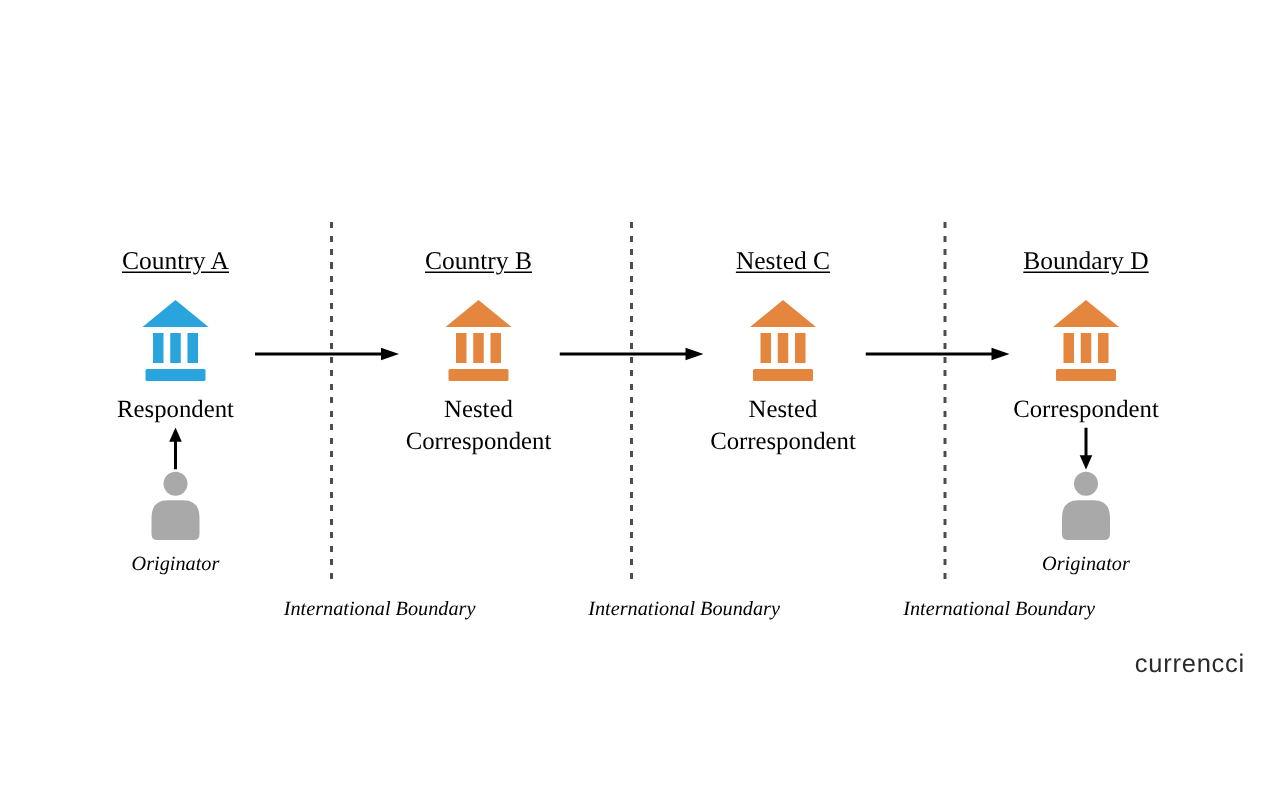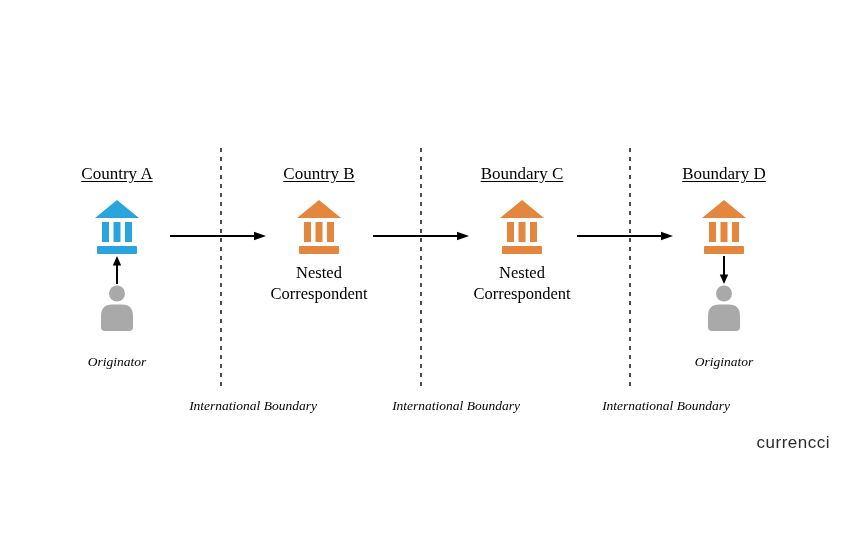--- a/index.html
+++ b/index.html
@@ -31,21 +31,21 @@
   .bank-label {
     margin-top: 8px;
     width: 134px;
     text-align: center;
     font-size: 16.5px;
     line-height: 21px;
   }
   .v-arrow { margin-top: 2px; width: 12px; height: 28px; display: block; }
   .person-svg { margin-top: 1px; width: 42px; height: 46px; display: block; }
   .role-label {
-    margin-top: 23px;
+    margin-top: 8px;
     font-size: 13.5px;
     font-style: italic;
     white-space: nowrap;
   }
   .boundary {
     position: absolute;
     top: 148px;
     height: 240px;
     width: 2px;
     background: repeating-linear-gradient(to bottom, #4d4d4d 0 4px, transparent 4px 9px);
@@ -96,20 +96,21 @@
     <div class="country-label">Country A</div>
     <svg class="bank-svg" viewBox="0 0 46 54">
       <g fill="#29A4DC">
         <polygon points="23,0 45,18 1,18"></polygon>
         <rect x="8" y="22" width="7" height="20"></rect>
         <rect x="19.5" y="22" width="7" height="20"></rect>
         <rect x="31" y="22" width="7" height="20"></rect>
         <rect x="3" y="46" width="40" height="8" rx="1"></rect>
       </g>
     </svg>
+    <div class="bank-label">Respondent</div>
     <svg class="v-arrow" viewBox="0 0 12 28">
       <line x1="6" y1="28" x2="6" y2="8" stroke="#000" stroke-width="2"></line>
       <polygon points="6,0 1.8,9.5 10.2,9.5" fill="#000"></polygon>
     </svg>
     <svg class="person-svg" viewBox="0 0 42 46">
       <g fill="#A9A9A9">
         <circle cx="21" cy="8.5" r="8"></circle>
         <path d="M9 46 Q5 46 5 42 V31 Q5 19.5 16 19.5 H26 Q37 19.5 37 31 V42 Q37 46 33 46 Z"></path>
       </g>
     </svg>
@@ -124,21 +125,21 @@
         <rect x="8" y="22" width="7" height="20"></rect>
         <rect x="19.5" y="22" width="7" height="20"></rect>
         <rect x="31" y="22" width="7" height="20"></rect>
         <rect x="3" y="46" width="40" height="8" rx="1"></rect>
       </g>
     </svg>
     <div class="bank-label">Nested Correspondent</div>
   </div>
 
   <div class="column" style="left:442px">
-    <div class="country-label">Boundary C</div>
+    <div class="country-label">Nested C</div>
     <svg class="bank-svg" viewBox="0 0 46 54">
       <g fill="#E5863F">
         <polygon points="23,0 45,18 1,18"></polygon>
         <rect x="8" y="22" width="7" height="20"></rect>
         <rect x="19.5" y="22" width="7" height="20"></rect>
         <rect x="31" y="22" width="7" height="20"></rect>
         <rect x="3" y="46" width="40" height="8" rx="1"></rect>
       </g>
     </svg>
     <div class="bank-label">Nested Correspondent</div>
@@ -148,20 +149,21 @@
     <div class="country-label">Boundary D</div>
     <svg class="bank-svg" viewBox="0 0 46 54">
       <g fill="#E5863F">
         <polygon points="23,0 45,18 1,18"></polygon>
         <rect x="8" y="22" width="7" height="20"></rect>
         <rect x="19.5" y="22" width="7" height="20"></rect>
         <rect x="31" y="22" width="7" height="20"></rect>
         <rect x="3" y="46" width="40" height="8" rx="1"></rect>
       </g>
     </svg>
+    <div class="bank-label">Correspondent</div>
     <svg class="v-arrow" viewBox="0 0 12 28">
       <line x1="6" y1="0" x2="6" y2="20" stroke="#000" stroke-width="2"></line>
       <polygon points="6,28 1.8,18.5 10.2,18.5" fill="#000"></polygon>
     </svg>
     <svg class="person-svg" viewBox="0 0 42 46">
       <g fill="#A9A9A9">
         <circle cx="21" cy="8.5" r="8"></circle>
         <path d="M9 46 Q5 46 5 42 V31 Q5 19.5 16 19.5 H26 Q37 19.5 37 31 V42 Q37 46 33 46 Z"></path>
       </g>
     </svg>

